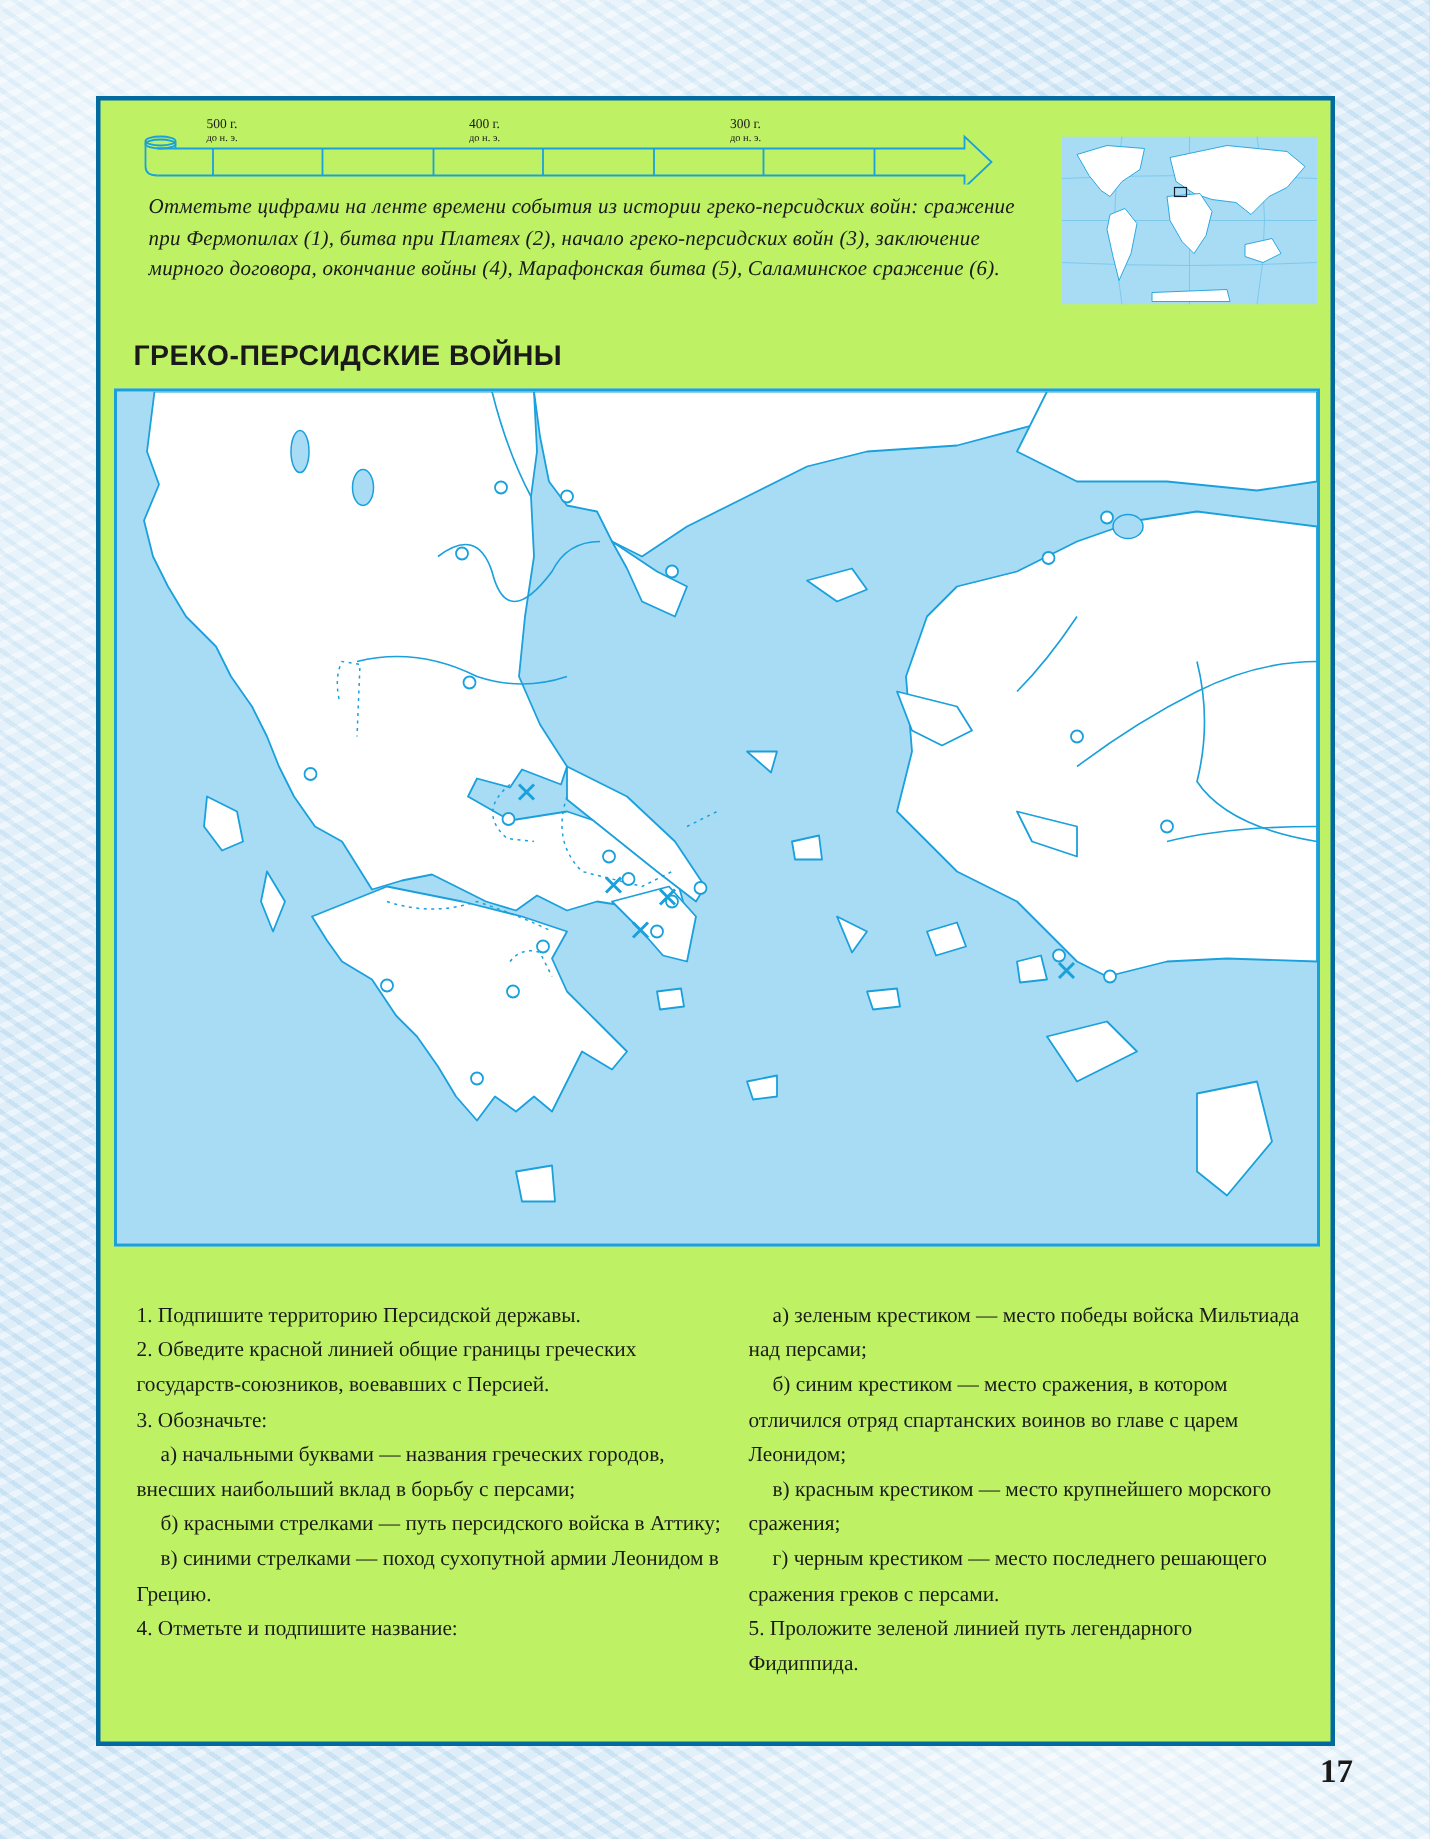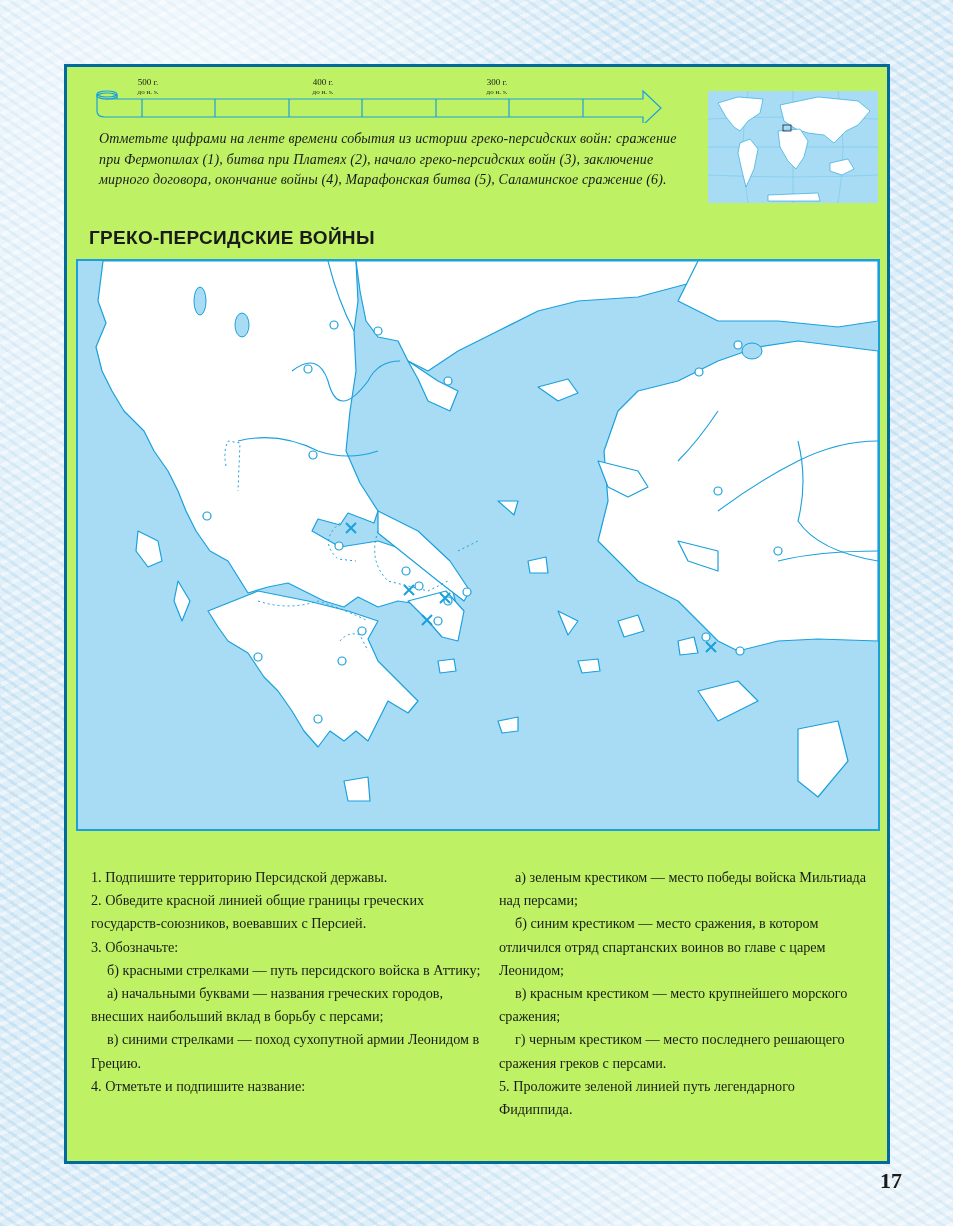--- a/index.html
+++ b/index.html
@@ -203,22 +203,22 @@
         <path d="M628 381 L638 391 M638 381 L628 391"></path>
       </g>
     </svg>
   </div>
 
 
   <div class="tasks left" id="tasks-left">
       <p>1. Подпишите территорию Персидской державы.</p>
       <p>2. Обведите красной линией общие границы греческих государств-союзников, воевавших с Персией.</p>
       <p>3. Обозначьте:</p>
+      <p class="ind">а) начальными буквами — названия греческих городов, внесших наибольший вклад в борьбу с персами;</p>
       <p class="ind">б) красными стрелками — путь персидского войска в Аттику;</p>
-      <p class="ind">а) начальными буквами — названия греческих городов, внесших наибольший вклад в борьбу с персами;</p>
       <p class="ind">в) синими стрелками — поход сухопутной армии Леонидом в Грецию.</p>
       <p>4. Отметьте и подпишите название:</p>
     </div>
   <div class="tasks right" id="tasks-right">
       <p class="ind">а) зеленым крестиком — место победы войска Мильтиада над персами;</p>
       <p class="ind">б) синим крестиком — место сражения, в котором отличился отряд спартанских воинов во главе с царем Леонидом;</p>
       <p class="ind">в) красным крестиком — место крупнейшего морского сражения;</p>
       <p class="ind">г) черным крестиком — место последнего решающего сражения греков с персами.</p>
       <p>5. Проложите зеленой линией путь легендарного Фидиппида.</p>
     </div>

